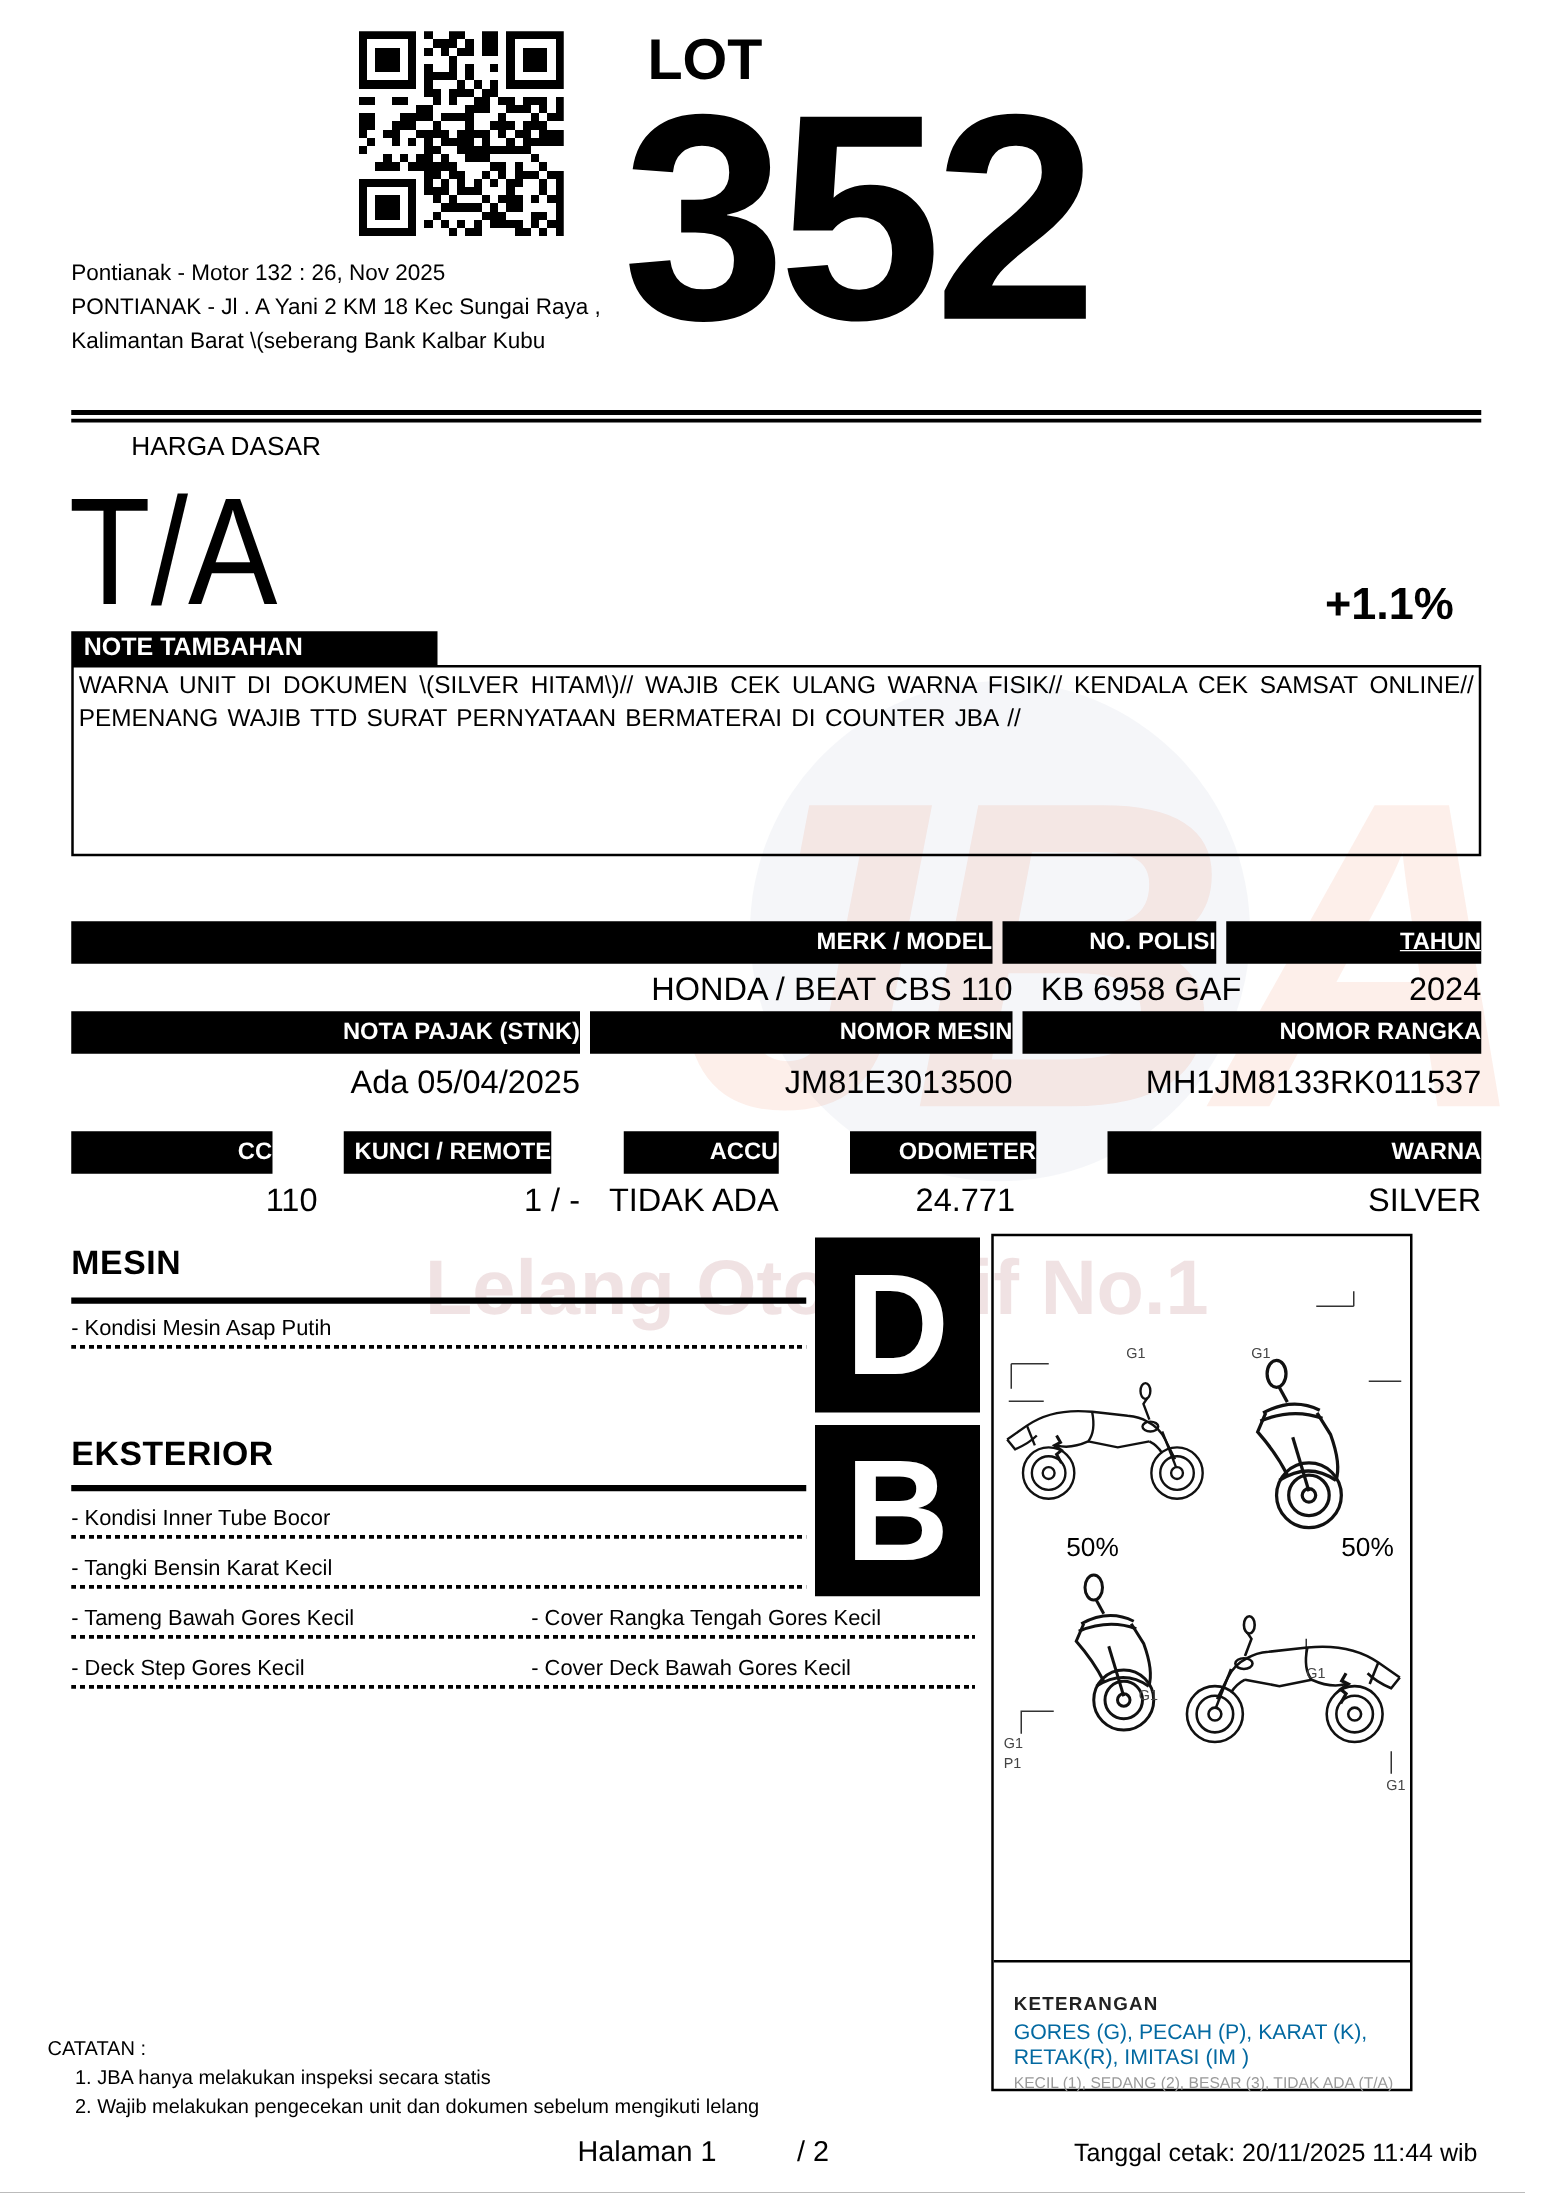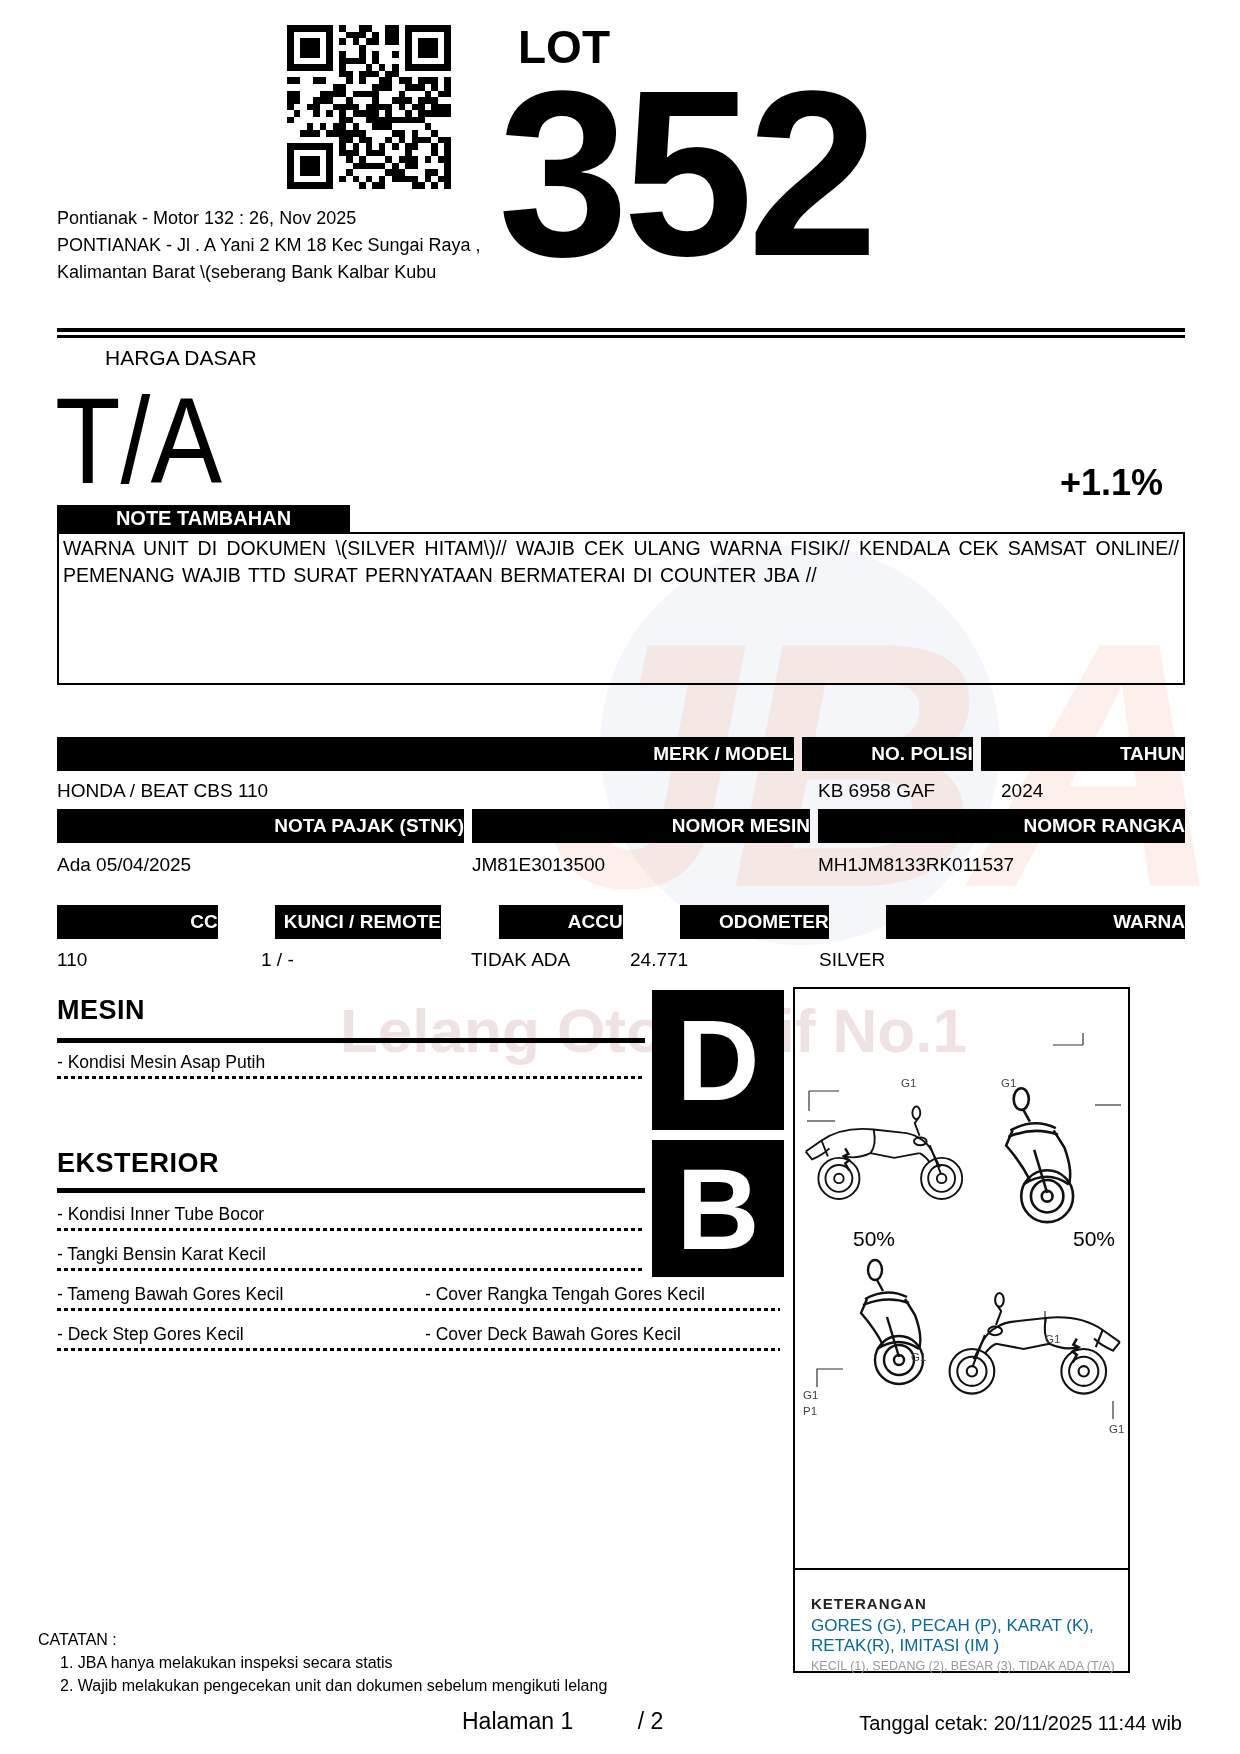--- a/index.html
+++ b/index.html
@@ -12,28 +12,28 @@
   .wm-text{font-weight:bold;font-size:62px;white-space:nowrap;}
   
   .lot-label{font-size:46px;font-weight:bold;line-height:1;}
   .lot-num{font-size:235px;font-weight:bold;line-height:0.9;letter-spacing:-6px;}
   .addr{font-size:18px;line-height:27px;white-space:nowrap;}
   .rule2{border-top:4px solid #000;border-bottom:3px solid #000;height:3px;}
   .harga-label{font-size:21px;}
   .ta{font-size:122px;line-height:1;transform:scaleX(.88);transform-origin:left top;}
   .pct{font-size:36px;font-weight:bold;}
   
-  .note-tab{background:#000;color:#fff;font-size:20px;font-weight:bold;line-height:27px;padding:0 10px;text-align:center;}
+  .note-tab{background:#000;color:#fff;font-size:20px;font-weight:bold;line-height:27px;padding:0 10px;}
   .note-box{border:2px solid #000;}
   .note-text{font-size:19.5px;line-height:27px;text-align:justify;padding:1px 4px;word-spacing:2px;}
   
   .srow{display:flex;}
   .hcell{background:#000;color:#fff;font-weight:bold;font-size:19px;text-align:right;
          height:34px;line-height:34px;white-space:nowrap;overflow:hidden;}
-  .vcell{font-size:19px;text-align:left;height:30px;line-height:30px;white-space:nowrap;}
+  .vcell{font-size:26px;text-align:right;height:30px;line-height:30px;white-space:nowrap;}
   .gap8{width:8px;} .gap7{width:7px;}
   
   .sec-title{font-size:27px;font-weight:bold;letter-spacing:0.5px;}
   .rule-thick{height:5px;background:#000;}
   .dotted{height:3px;background:repeating-linear-gradient(90deg,#000 0 4px,transparent 4px 7px);}
   .item{font-size:17.5px;white-space:nowrap;}
   .badge{background:#000;color:#fff;font-weight:bold;font-size:115px;
          display:flex;align-items:center;justify-content:center;}
   
   .panel{border:2px solid #000;}
@@ -314,21 +314,21 @@
   <div class="abs note-tab" style="left:57px;top:505px;width:273px;height:27px;">NOTE TAMBAHAN</div>
   <div class="abs note-box" style="left:57px;top:532px;width:1124px;height:149px;">
     <div class="note-text">WARNA UNIT DI DOKUMEN \(SILVER HITAM\)// WAJIB CEK ULANG WARNA FISIK// KENDALA CEK SAMSAT ONLINE// PEMENANG WAJIB TTD SURAT PERNYATAAN BERMATERAI DI COUNTER JBA //</div>
   </div>
 
   <div class="abs srow" style="left:57px;top:737px;width:1128px;">
     <div class="hcell" style="width:753px;">MERK / MODEL</div>
     <div class="gap8"></div>
     <div class="hcell" style="width:175px;">NO. POLISI</div>
     <div class="gap8"></div>
-    <div class="hcell" style="width:209px;">TAHUN</div>
+    <div class="hcell" style="width:209px;text-decoration:underline;">TAHUN</div>
   </div>
   <div class="abs srow" style="left:57px;top:776px;width:1128px;">
     <div class="vcell" style="width:753px;">HONDA / BEAT CBS 110</div>
     <div class="gap8"></div>
     <div class="vcell" style="width:175px;">KB 6958 GAF</div>
     <div class="gap8"></div>
     <div class="vcell" style="width:184px;">2024</div>
   </div>
 
   <div class="abs srow" style="left:57px;top:809px;width:1128px;">

